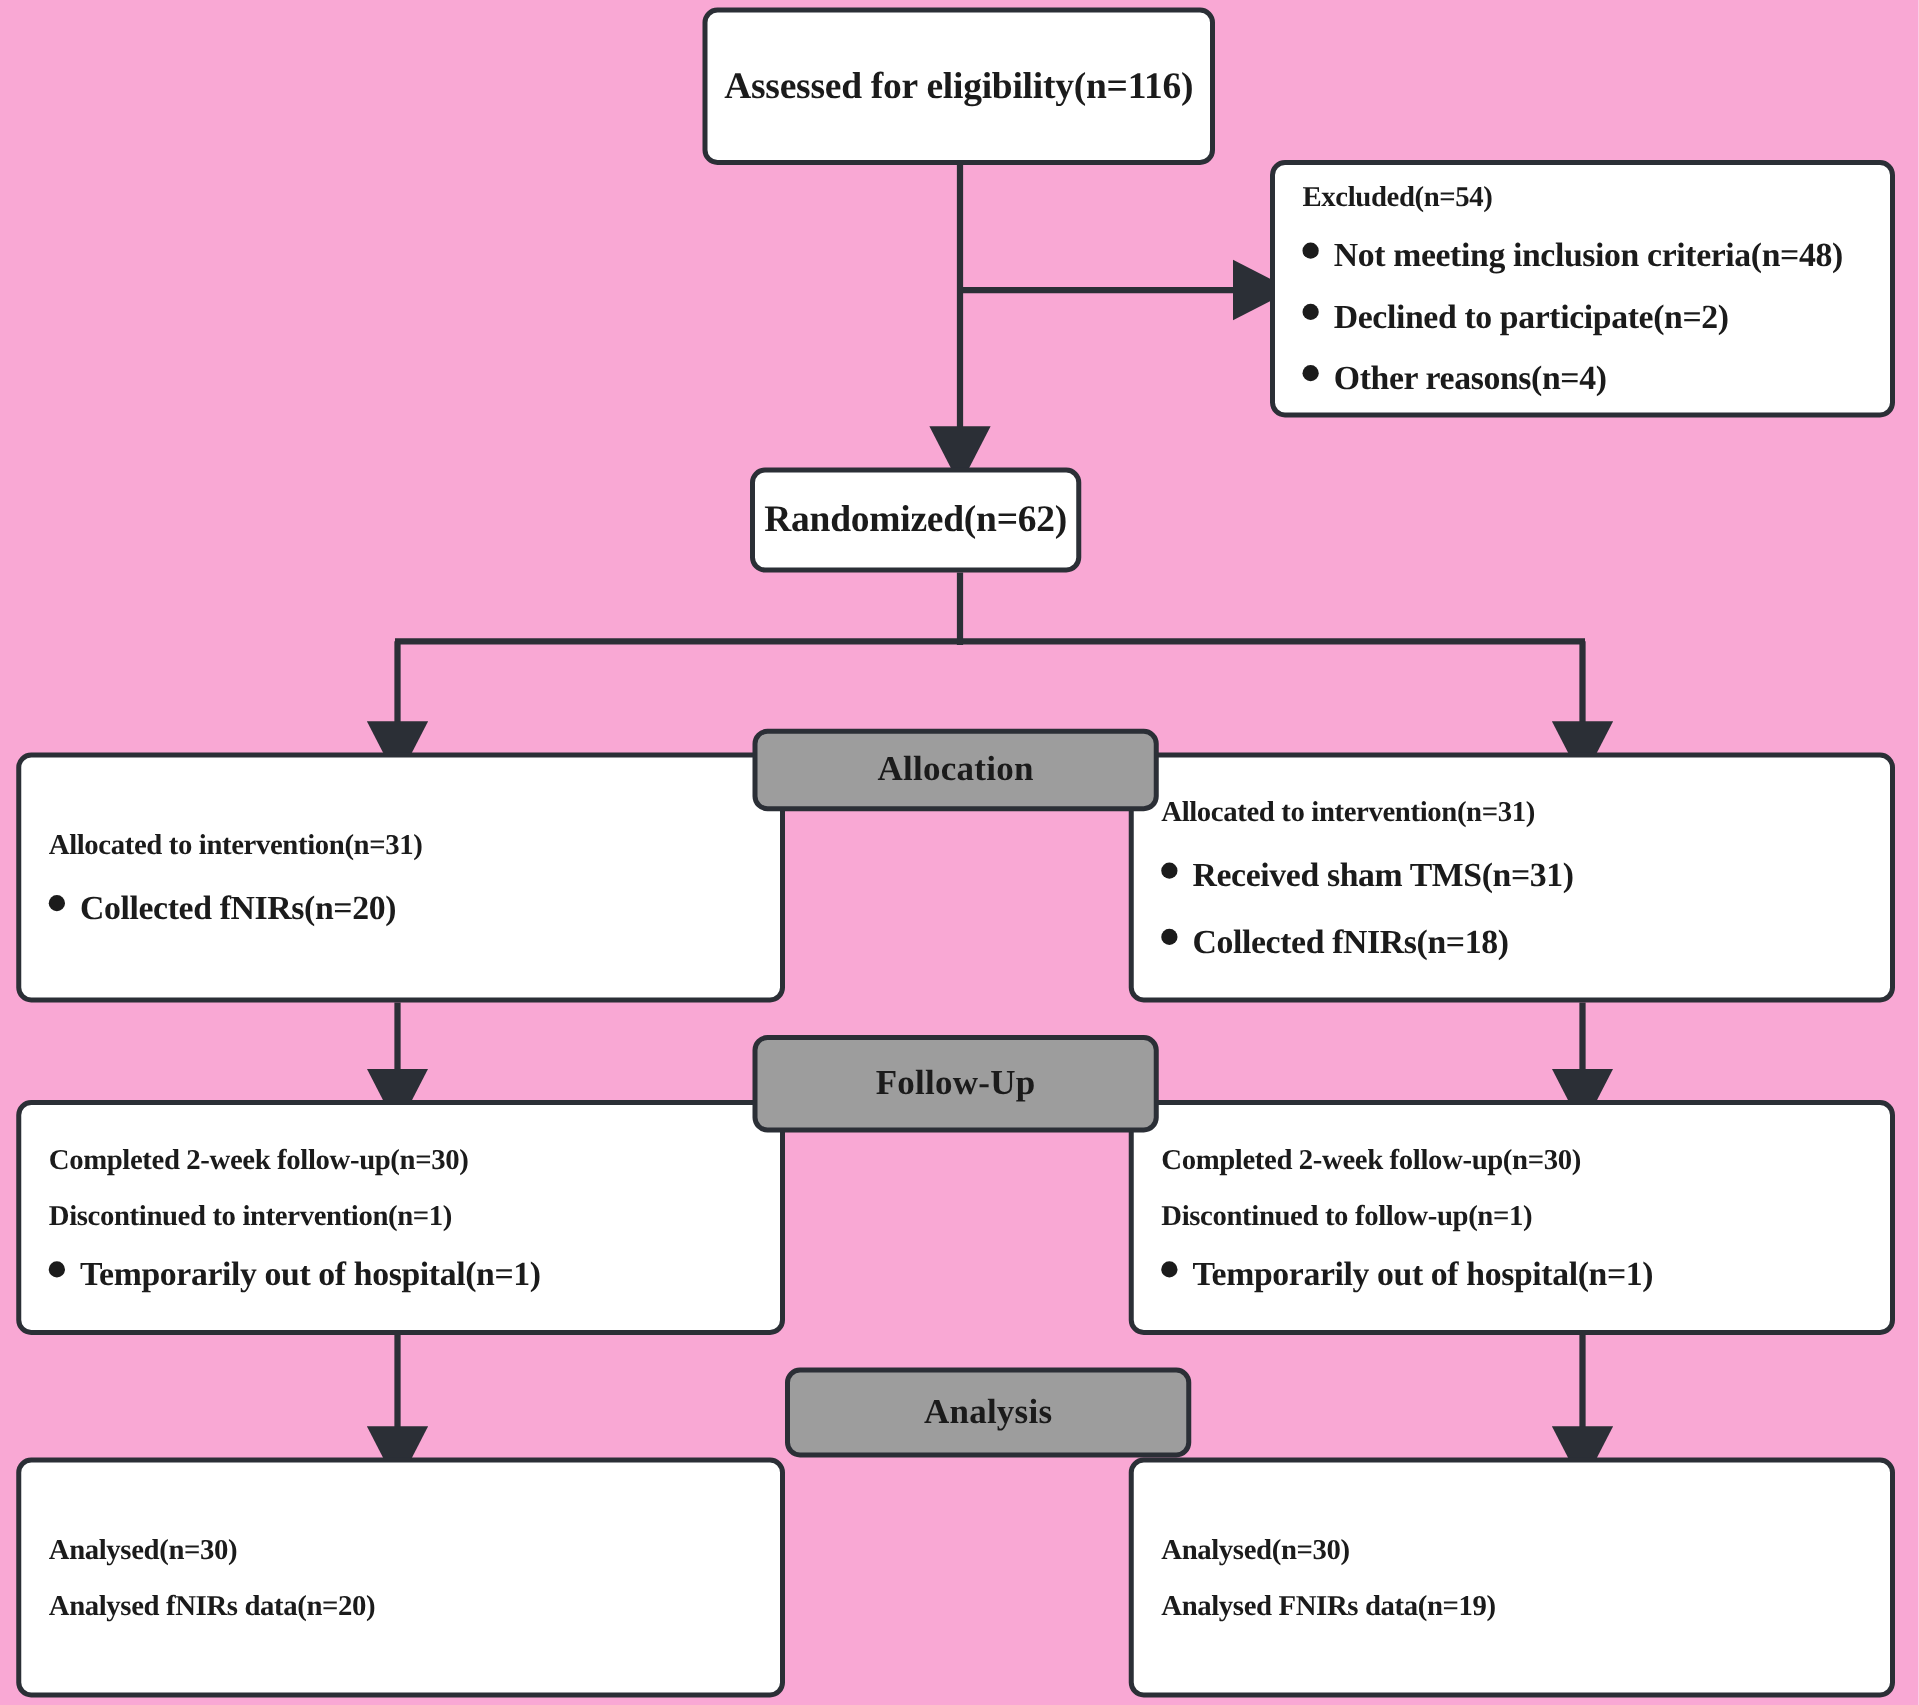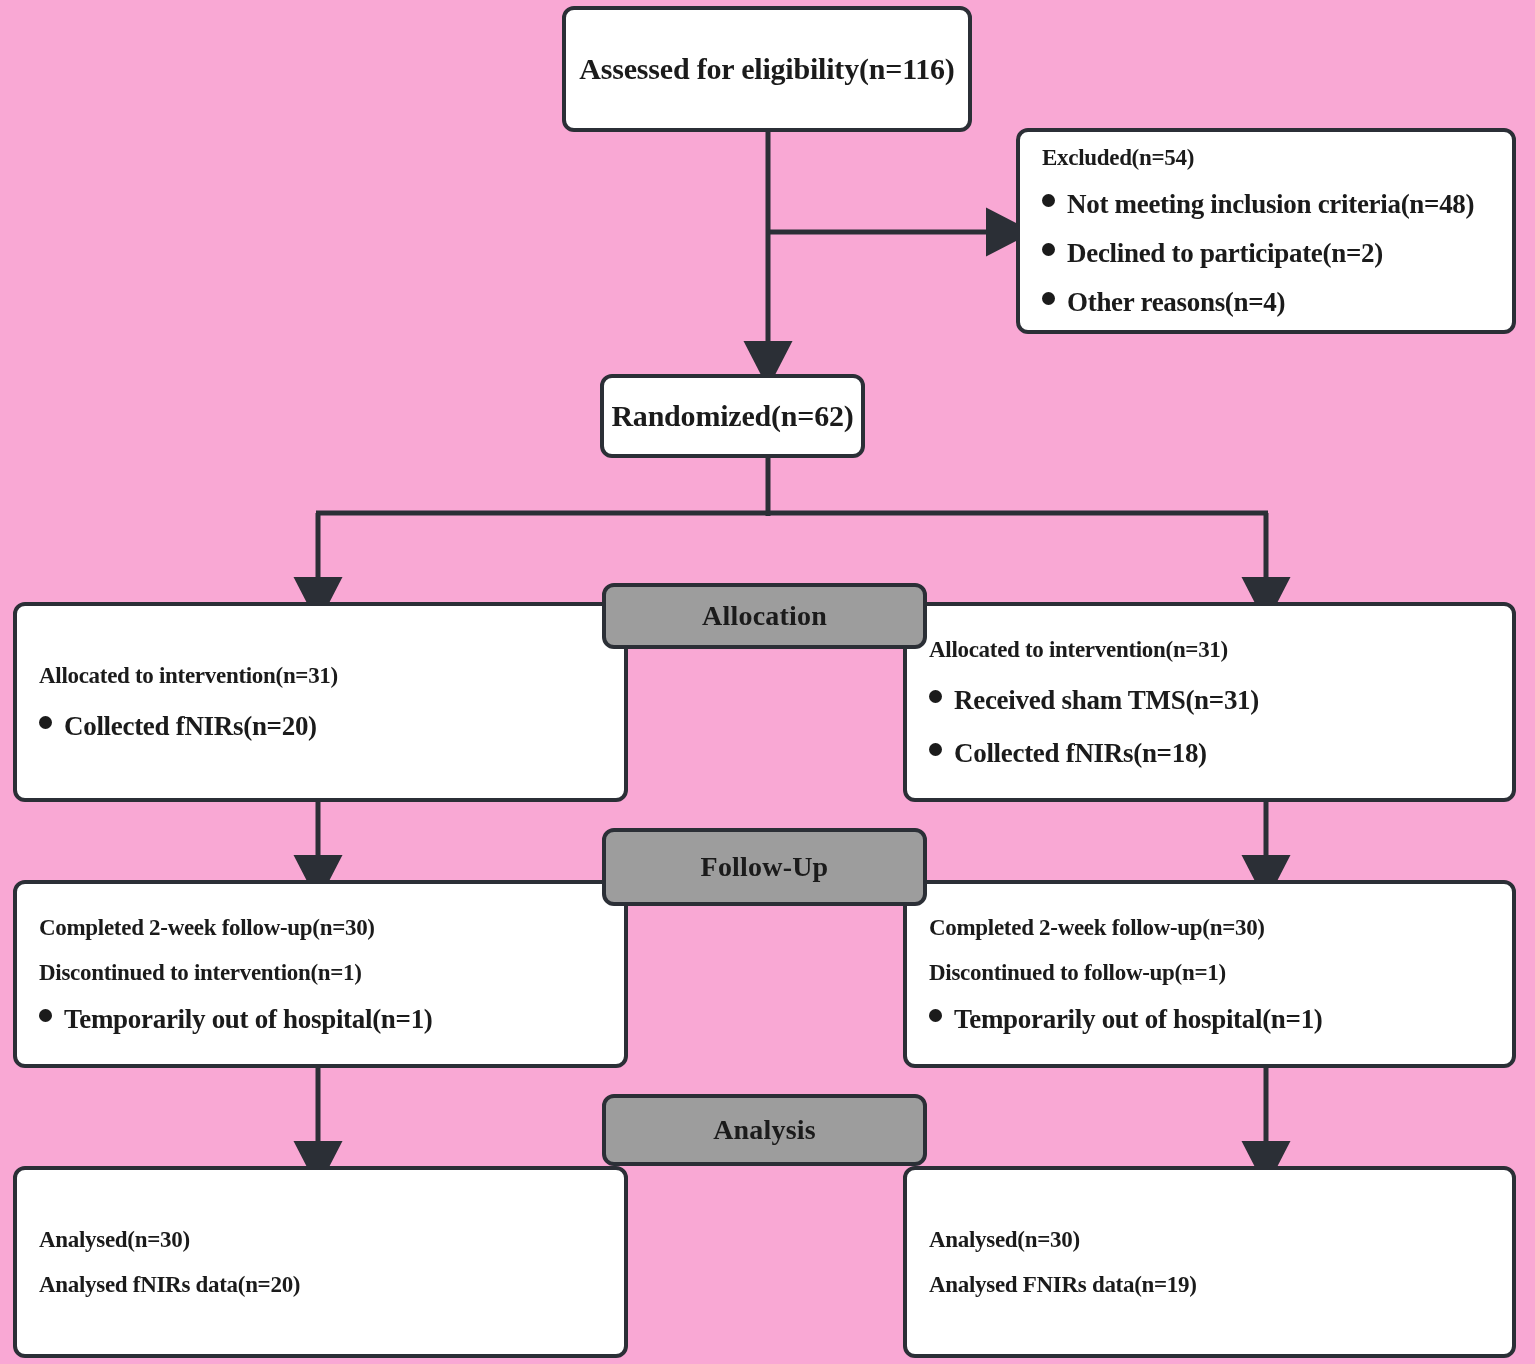--- a/index.html
+++ b/index.html
@@ -211,17 +211,17 @@
     </div>
   </div>
 
   <div class="node" style="left:903px; top:1166px; width:613px; height:192px;">
     <div class="lines-stack tight" style="width:100%;">
       <div class="body-line">Analysed(n=30)</div>
       <div class="body-line">Analysed FNIRs data(n=19)</div>
     </div>
   </div>
 
-  <div class="node stage" style="left:602px; top:1094px; width:325px; height:72px;">
+  <div class="node stage" style="left:628px; top:1094px; width:325px; height:72px;">
     <div class="stage-label">Analysis</div>
   </div>
 
 </div>
 
 </body></html>

